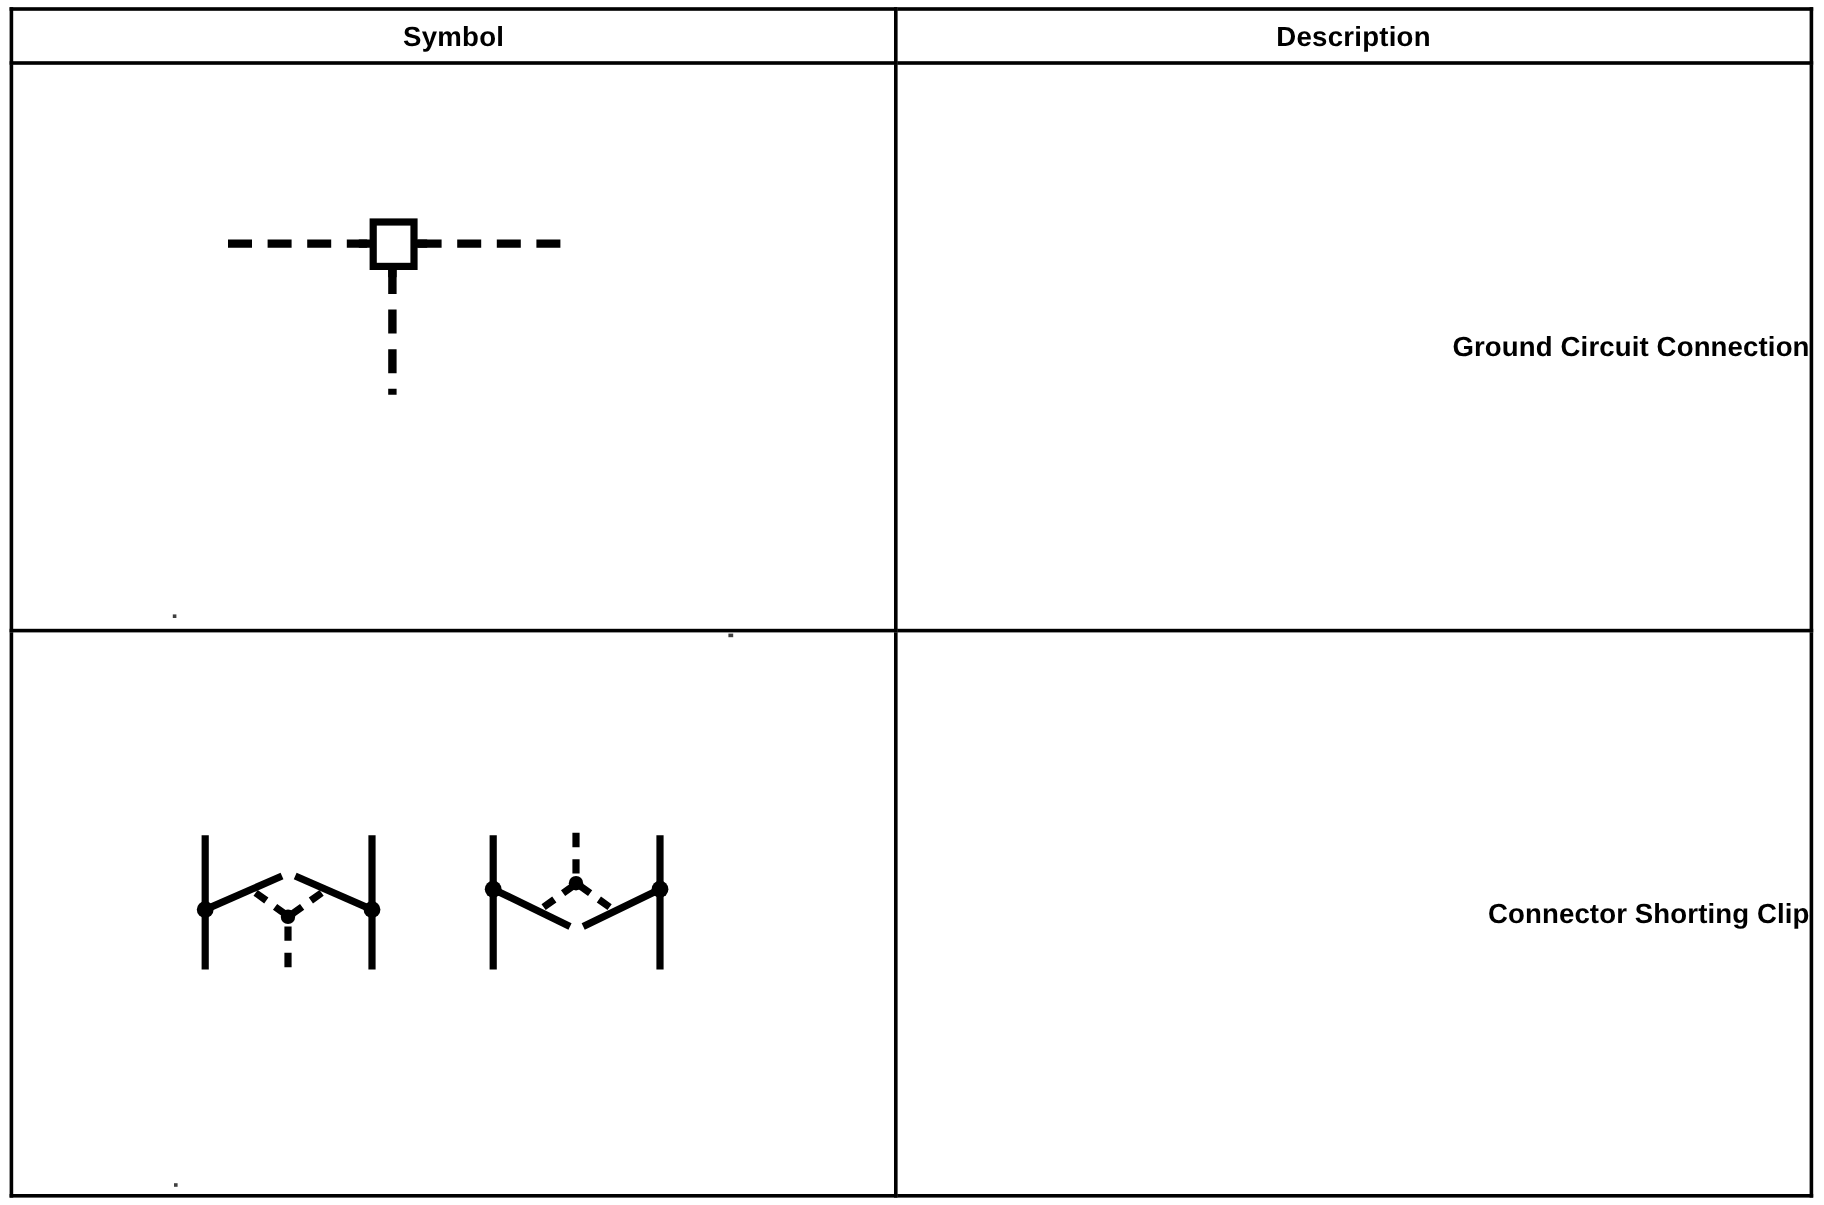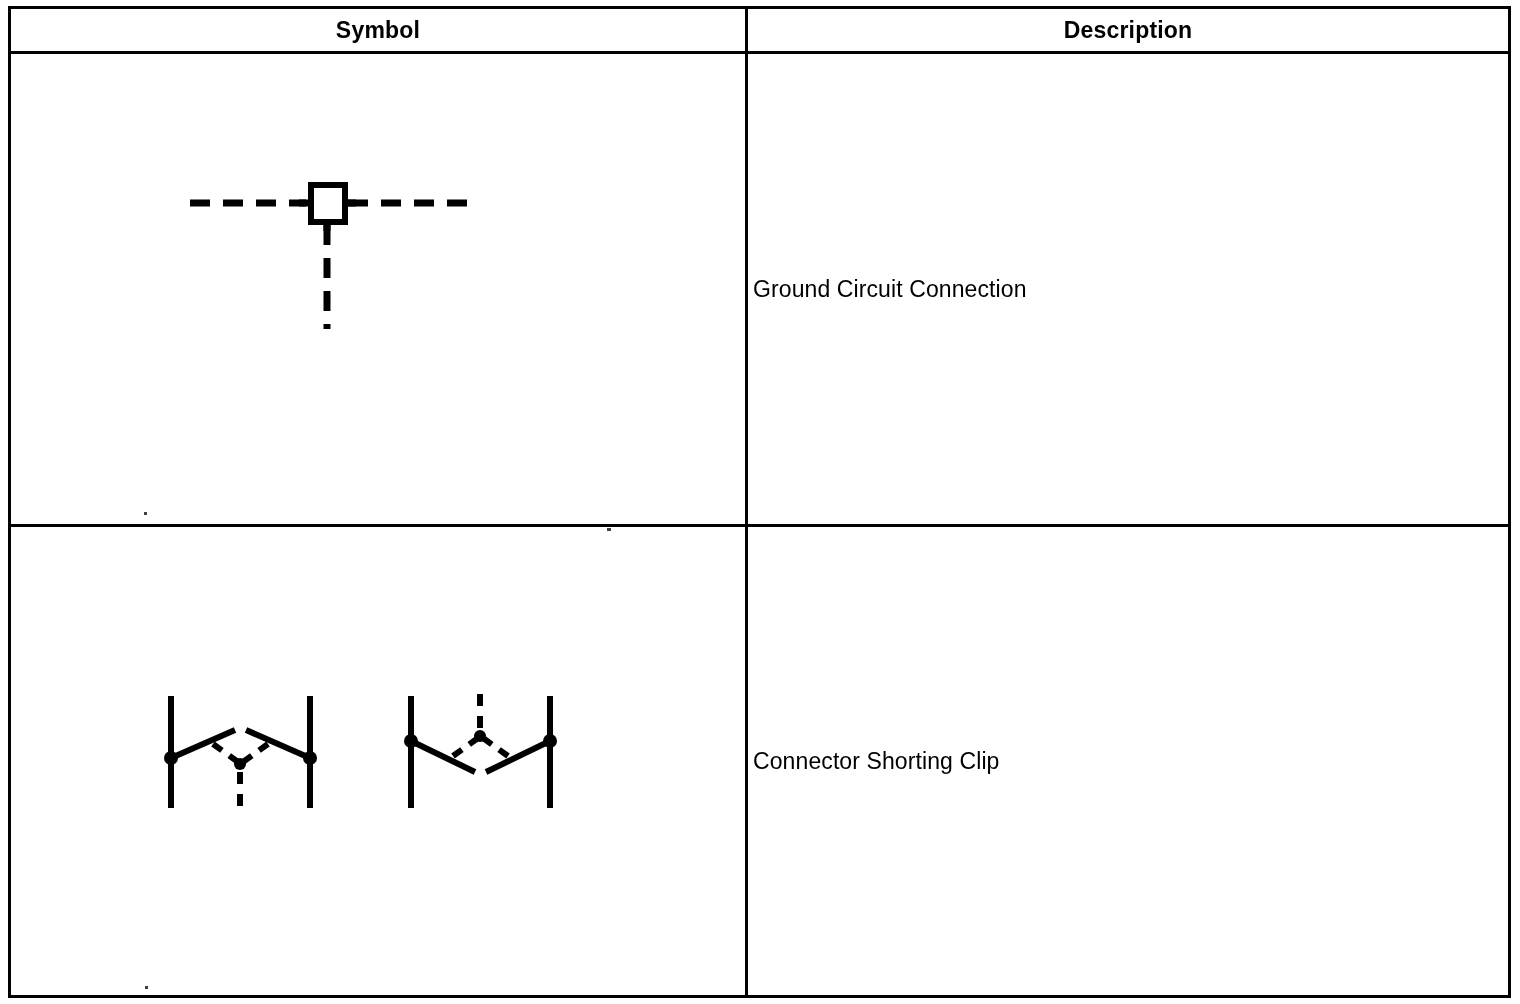--- a/index.html
+++ b/index.html
@@ -62,22 +62,22 @@
     display: block;
     margin: 0 auto;
   }
 
   .cell-desc {
     position: relative;
   }
   .desc-text {
     display: block;
     font-size: 23px;
-    font-weight: normal;
-    text-align: left;
+    font-weight: bold;
+    text-align: right;
     padding-left: 5px;
     letter-spacing: 0.1px;
     white-space: nowrap;
   }
 
   
   .speck {
     position: absolute;
     background: #000000;
     opacity: 0.75;

